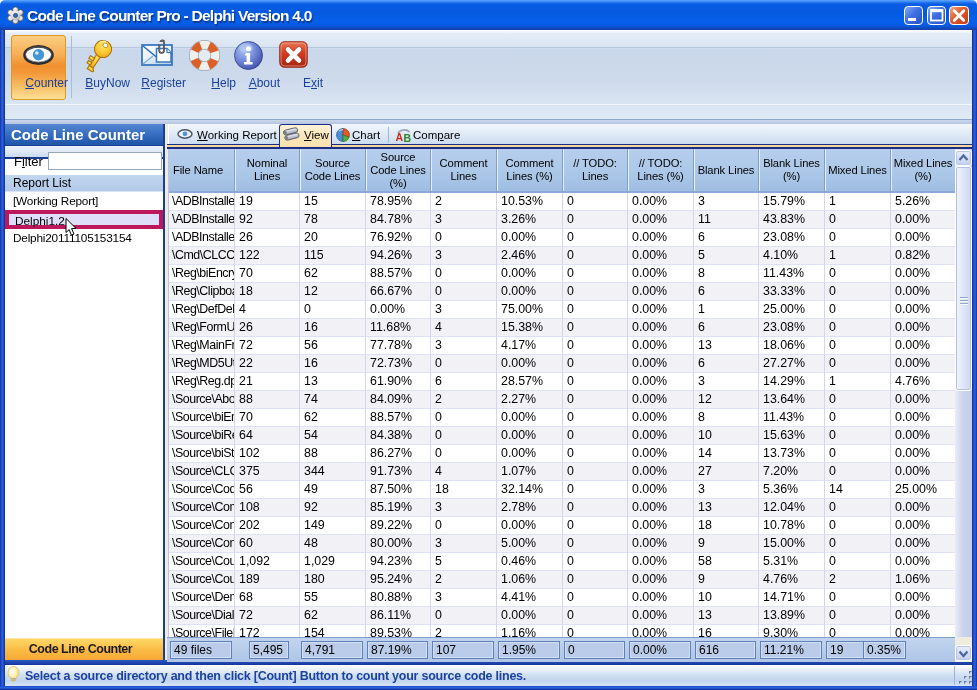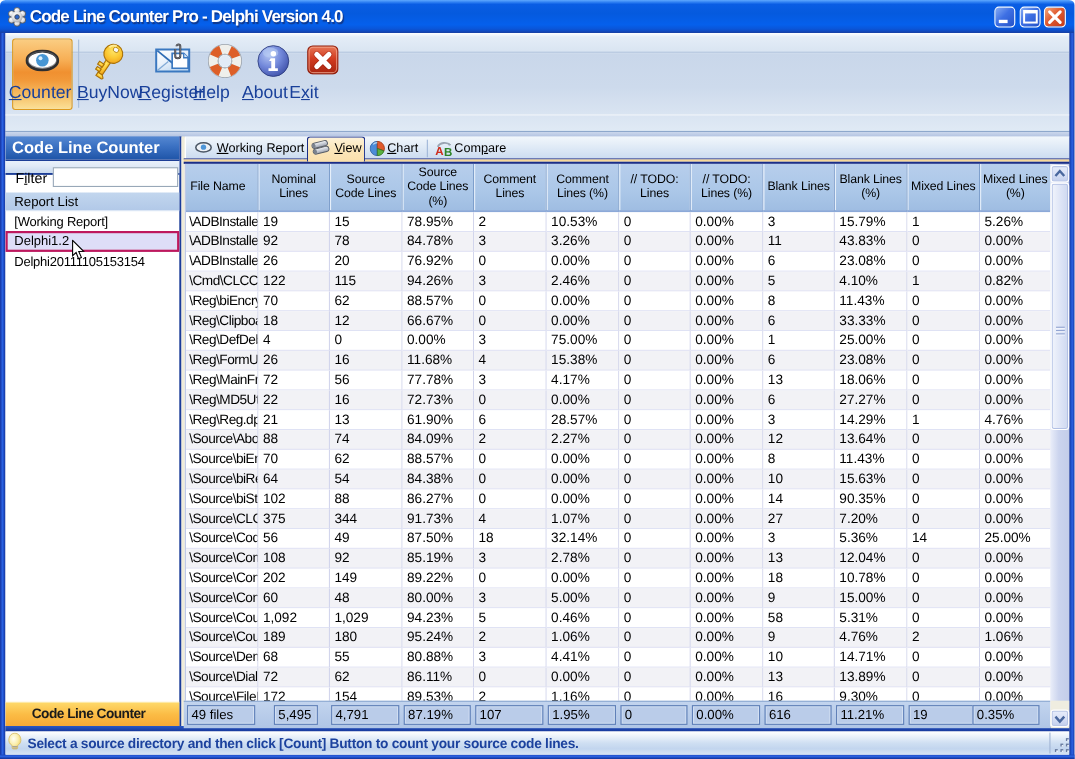--- a/index.html
+++ b/index.html
@@ -14,33 +14,33 @@
 #title-text{left:27px;top:7px;color:#fff;font-size:15.5px;font-weight:bold;letter-spacing:-0.75px;text-shadow:1px 1.5px 1px #10378A}
 .tbtn{top:6px;width:19px;height:19px;border:1px solid #fff;border-radius:4px}
 #btn-min{left:904px;background:linear-gradient(135deg,#86ACF4 0%,#3E70E4 45%,#2452C8 100%)}
 #btn-max{left:927px;background:linear-gradient(135deg,#86ACF4 0%,#3E70E4 45%,#2452C8 100%)}
 #btn-close{left:949px;width:20px;background:linear-gradient(135deg,#F2A87C 0%,#E05A30 45%,#C43A18 100%)}
 
 #toolbar{left:5px;top:30px;width:967px;height:89px;background:linear-gradient(180deg,#FDFEFF 0%,#E4EDF7 4%,#DAE5F2 18%,#C9D7EA 22%,#CDDAEC 55%,#D8E3F1 80%,#E0EAF5 100%)}
 #toolline{left:5px;top:119px;width:967px;height:1px;background:#8EA8CC}
 #gapband{left:5px;top:120px;width:967px;height:5px;background:linear-gradient(180deg,#CBD7EC,#AFC0E0)}
 #counterbtn{left:11px;top:35px;width:55px;height:65px;border:1px solid #DD9A1E;border-radius:3px;background:linear-gradient(180deg,#FACD82 0%,#F7AE54 30%,#F09030 47%,#F29838 58%,#F6BE64 80%,#FBE097 100%)}
-.tlabel{top:76px;height:15px;color:#19409A;font-size:16px;text-align:left;white-space:nowrap}
+.tlabel{top:76px;height:15px;color:#19409A;font-size:12px;text-align:right;white-space:nowrap}
 .tlabel u{text-decoration:underline}
 #tsep{left:71px;top:36px;width:1px;height:62px;background:#A6BCD9}
 
 #lpanel{left:5px;top:125px;width:158px;height:535px;background:#fff}
 #lphead{left:5px;top:124px;width:158px;height:21px;background:linear-gradient(180deg,#5588D2 0%,#3A70C2 45%,#1F55A8 100%);color:#fff;font-weight:bold;font-size:15px;line-height:21px;padding-left:6px}
 #lpfilter{left:5px;top:145px;width:158px;height:14px;background:linear-gradient(180deg,#1D3E96 0%,#1D3E96 8%,#E9F1FB 9%,#E2EBF7 40%,#C8D9EE 88%,#1D3E96 89%,#1D3E96 100%)}
 #lpfilter span{position:absolute;left:9px;top:9px;font-size:13px;color:#000}
 #lpfilter span u{text-decoration:underline}
 #filterbox{position:absolute;left:43px;top:7px;width:114px;height:18px;background:#fff;border:1px solid #98A8B8}
 #rlhead{left:5px;top:175px;width:158px;height:17px;background:linear-gradient(180deg,#C2D6EE,#B2C9E8);font-size:12px;color:#000;line-height:17px;padding-left:8px;border-bottom:1px solid #D8E4F4}
 .rlitem{left:5px;width:158px;height:18px;font-size:11.8px;letter-spacing:-0.2px;color:#000;line-height:18px;padding-left:8px}
-#rlsel{left:5px;top:210px;width:158px;height:19px;background:#DEDEF8;border:2px solid #be185d;font-size:11.8px;color:#000;line-height:15px;padding-left:6px}
+#rlsel{left:5px;top:210px;width:158px;height:19px;background:#DEDEF8;border:4px solid #be185d;font-size:11.8px;color:#000;line-height:15px;padding-left:6px}
 #lpbtn{left:5px;top:638px;width:158px;height:22px;background:linear-gradient(180deg,#FED869 0%,#FBBC45 50%,#F7A936 100%);border-top:1px solid #FDE79E;color:#1b1b1b;font-weight:bold;font-size:12.5px;letter-spacing:-0.5px;text-align:center;line-height:21px;padding-right:7px}
 #underband{left:5px;top:660px;width:967px;height:5px;background:linear-gradient(180deg,#2A58C4,#16369A)}
 
 #tabstrip{left:168px;top:124px;width:804px;height:20px;background:linear-gradient(180deg,#F2F7FC 0%,#DFEAF6 50%,#CCDCF0 100%);border-left:1px solid #fff}
 #tabnavy{left:167px;top:144px;width:805px;height:1px;background:#1A2E88}
 #taborange{left:167px;top:145px;width:805px;height:2px;background:#F8D898}
 #tabnavy2{left:167px;top:147px;width:805px;height:2px;background:#1A2E88}
 .tabtext{top:129px;font-size:11.5px;color:#000;white-space:nowrap}
 .tabtext u{text-decoration:underline}
 #viewtab{left:279px;top:124px;width:53px;height:23px;background:linear-gradient(180deg,#FDF2D8 0%,#FBE7BC 45%,#FAE0AC 100%);border:1.5px solid #1A2E88;border-bottom:none;border-radius:3px 3px 0 0}
@@ -366,21 +366,21 @@
 <tr class="even">
           <td class="fn">\Source\biStrea</td>
           <td>102</td>
           <td>88</td>
           <td>86.27%</td>
           <td>0</td>
           <td>0.00%</td>
           <td>0</td>
           <td>0.00%</td>
           <td>14</td>
-          <td>90.35%</td>
+          <td>13.73%</td>
           <td>0</td>
           <td>0.00%</td>
         </tr>
 <tr class="odd">
           <td class="fn">\Source\CLCPro</td>
           <td>375</td>
           <td>344</td>
           <td>91.73%</td>
           <td>4</td>
           <td>1.07%</td>
@@ -525,21 +525,21 @@
 <div class="scell" style="left:82px;width:40px">5,495</div>
 <div class="scell" style="left:134px;width:62px">4,791</div>
 <div class="scell" style="left:200px;width:61px">87.19%</div>
 <div class="scell" style="left:265px;width:62px">107</div>
 <div class="scell" style="left:331px;width:62px">1.95%</div>
 <div class="scell" style="left:397px;width:61px">0</div>
 <div class="scell" style="left:462px;width:62px">0.00%</div>
 <div class="scell" style="left:528px;width:61px">616</div>
 <div class="scell" style="left:593px;width:62px">11.21%</div>
 <div class="scell" style="left:659px;width:62px">19</div>
-<div class="scell" style="left:717px;width:61px">0.35%</div>
+<div class="scell" style="left:696px;width:43px">0.35%</div>
 </div>
 <div class="abs" id="sbar"></div>
 <div class="abs" style="left:955px;top:637px;width:17px;height:25px;background:#EFEDE0"></div>
 <div class="abs sbtn" style="left:955px;top:150px">
     <svg width="15" height="15" viewBox="0 0 15 15" style="position:absolute;left:0;top:0">
       <path d="M3.5,9 L7.5,4.5 L11.5,9" fill="none" stroke="#4A689E" stroke-width="2.2"></path>
     </svg>
   </div>
 <div class="abs" id="sthumb">
     <div class="grip" style="top:130px"></div>

